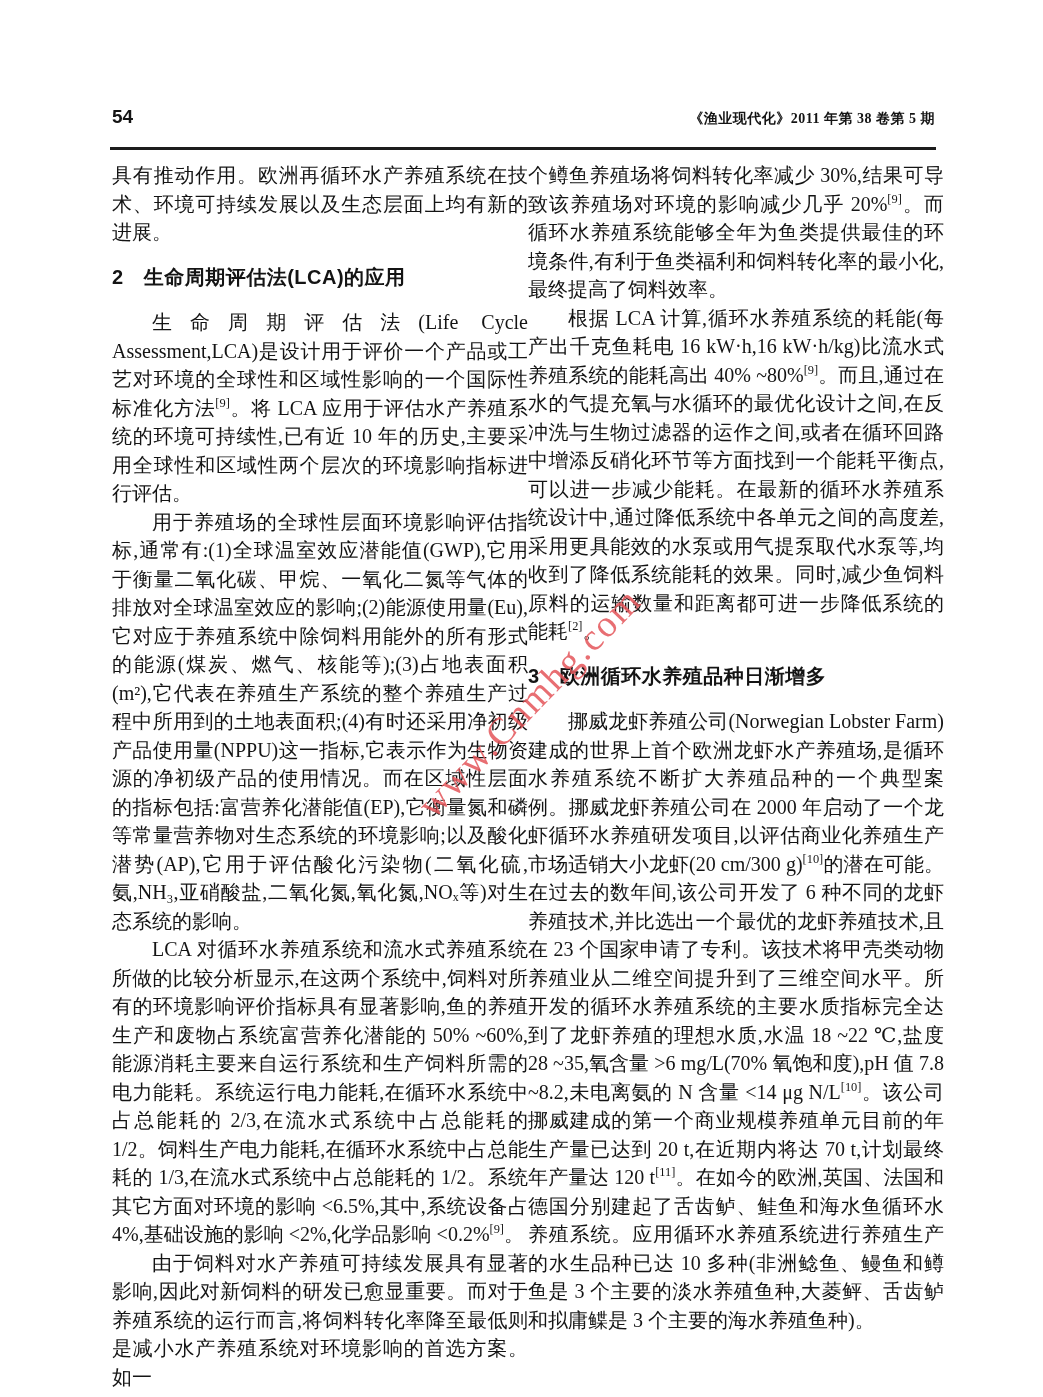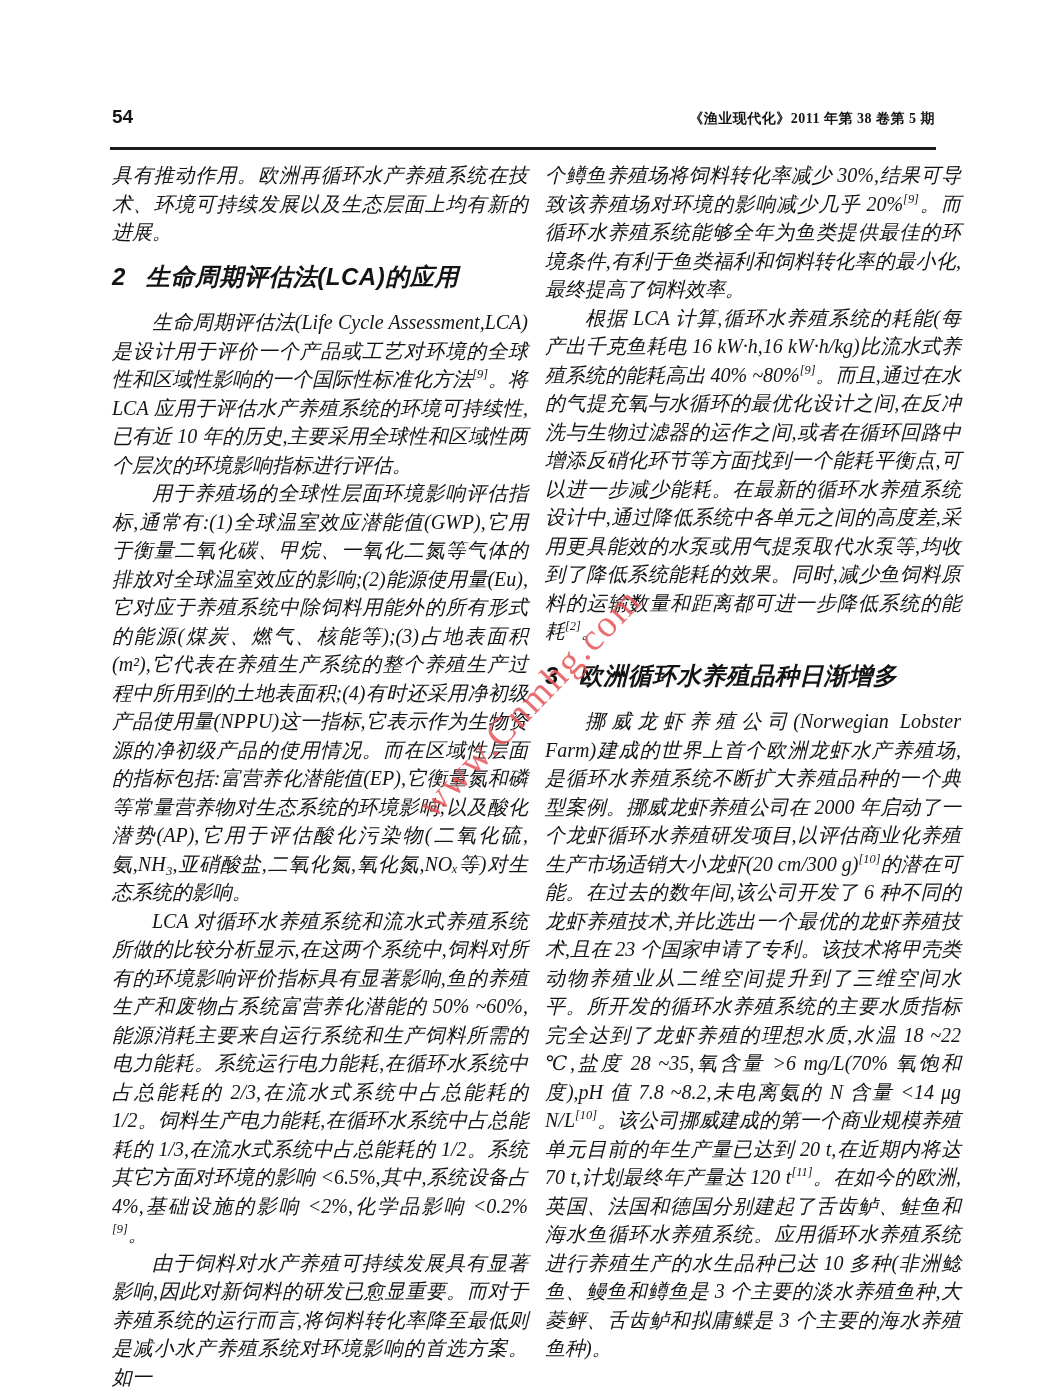--- a/index.html
+++ b/index.html
@@ -17,34 +17,34 @@
     display:flex; justify-content:space-between; align-items:baseline;
   }
   .page-number { font-size:19px; font-weight:bold; font-family:"Liberation Sans","DejaVu Sans",sans-serif; }
   .journal-info { font-size:14px; font-weight:bold; letter-spacing:0.5px; }
   .header-rule {
     position:absolute; top:147px; left:110px; width:826px; height:3px;
     background:#1c1c1c;
   }
   .article-body {
     position:absolute; top:161px; left:112px; width:849px;
-    display:flex; gap:17px;font-style:italic;
+    display:flex; 
   }
   .col {
     width:416px;
     font-size:20px;
     line-height:28.5px;
     text-align:justify;
     text-justify:inter-character;
   }
   .col p { margin:0; text-indent:2em; }
   .col p.noindent { text-indent:0; }
   .section-heading {
     font-family:"Liberation Sans","DejaVu Sans",sans-serif;
-    font-size:24px; font-weight:bold;
+    font-size:20px; font-weight:bold;
     margin:16px 0 17px 0;
     letter-spacing:0.5px;
     text-align:left;
   }
   .section-heading .sec-num { margin-right:20px; }
   sup { font-size:0.62em; line-height:0; vertical-align:super; letter-spacing:0; }
   .watermark {
     position:absolute; left:529px; top:702px;
     transform:translate(-50%,-50%) rotate(-46deg);
     font-size:38px;

